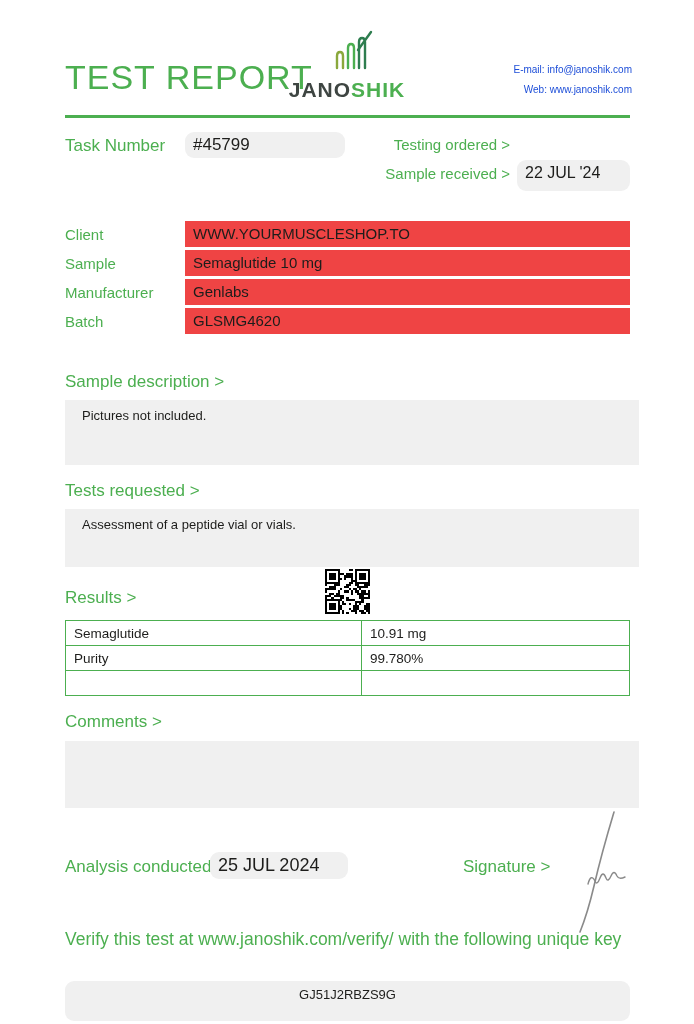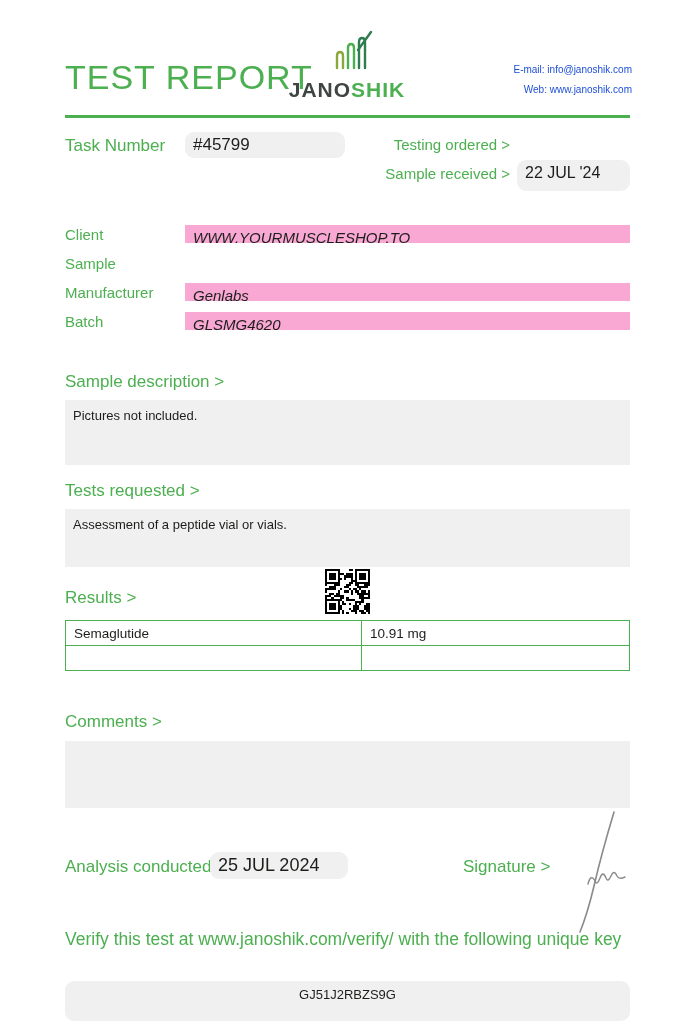--- a/index.html
+++ b/index.html
@@ -26,24 +26,24 @@
   .date-label{position:absolute;width:128px;text-align:right;font-size:15px;color:#4caf50;}
   .date-box{position:absolute;left:517px;width:105px;height:25px;line-height:25px;padding-left:8px;font-size:16px;font-weight:500;}
   .ordered-label{left:382px;top:136px;}
   .received-label{left:382px;top:165px;}
   .ordered-box{top:131px;margin-top:35px;}
   .received-box{top:160px;}
 
   .info-rows{position:absolute;left:65px;top:221px;width:565px;}
   .info-row{display:flex;height:26px;margin-bottom:3px;align-items:center;}
   .info-row .lbl{width:120px;font-size:15px;color:#4caf50;flex:none;}
-  .info-row .val{flex:1;height:18px;line-height:26px;padding-left:8px;font-size:15px;background:#f9a8d4;font-style:italic;}
+  .info-row .val{flex:1;height:26px;line-height:26px;padding-left:8px;font-size:15px;background:#ef4444;}
 
   .sec-head{position:absolute;left:65px;font-size:17px;color:#4caf50;}
-  .sec-box{position:absolute;left:65px;width:549px;padding:8px 8px 0 8px;font-size:13px;background:#f0f0f0;}
+  .sec-box{position:absolute;left:65px;width:549px;padding:8px 8px 0 17px;font-size:13px;background:#f0f0f0;}
 
   .h-sampledesc{top:372px;}
   .b-sampledesc{top:400px;height:57px;}
   .h-tests{top:481px;}
   .b-tests{top:509px;height:50px;}
   .h-results{top:588px;}
   .h-comments{top:712px;}
   .b-comments{top:741px;height:59px;}
 
   .qr{position:absolute;left:325px;top:569px;width:45px;height:45px;}
@@ -94,20 +94,21 @@
   <div class="date-label received-label">Sample received &gt;</div>
   <div class="date-box received-box graybox">22 JUL '24</div>
 
   <div class="info-rows">
     <div class="info-row">
       <span class="lbl">Client</span>
       <span class="val">WWW.YOURMUSCLESHOP.TO</span>
     </div>
     <div class="info-row">
       <span class="lbl">Sample</span>
+      <span class="val">Semaglutide 10 mg</span>
     </div>
     <div class="info-row">
       <span class="lbl">Manufacturer</span>
       <span class="val">Genlabs</span>
     </div>
     <div class="info-row">
       <span class="lbl">Batch</span>
       <span class="val">GLSMG4620</span>
     </div>
   </div>
@@ -362,20 +363,24 @@
 
   <div class="sec-head h-results">Results &gt;</div>
 
   <table class="results-table">
     <tbody>
       <tr>
         <td class="c1">Semaglutide</td>
         <td>10.91 mg</td>
       </tr>
       <tr>
+        <td class="c1">Purity</td>
+        <td>99.780%</td>
+      </tr>
+      <tr>
         <td class="c1"></td>
         <td></td>
       </tr>
     </tbody>
   </table>
 
   <div class="sec-head h-comments">Comments &gt;</div>
   <div class="sec-box b-comments"></div>
 
   <div class="analysis-label">Analysis conducted &gt;</div>

